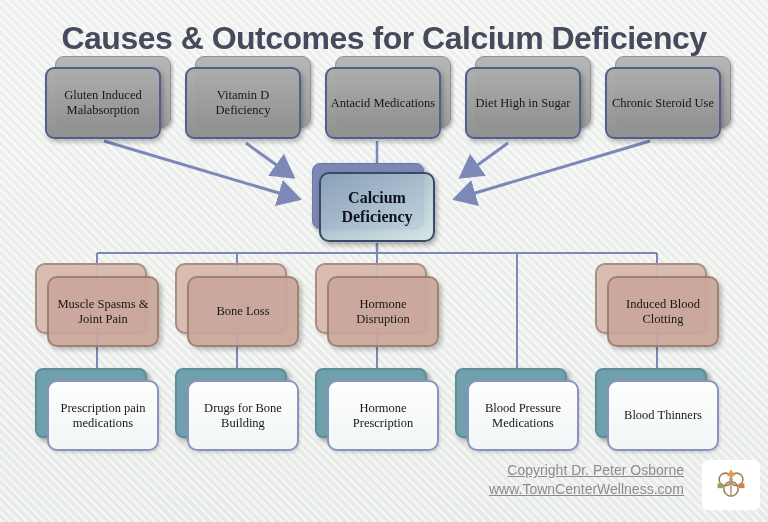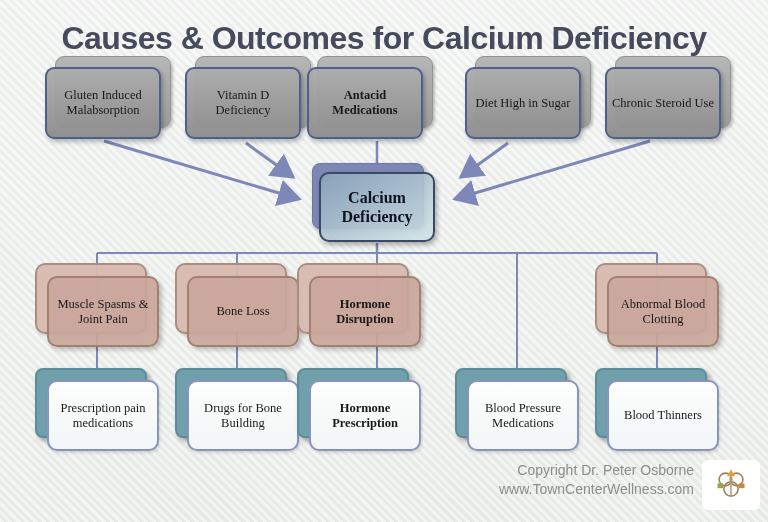--- a/index.html
+++ b/index.html
@@ -18,21 +18,21 @@
   }
   .connectors{position:absolute;left:0;top:0;z-index:0;}
   .unit{position:absolute;width:132px;height:96px;z-index:1;}
   .unit .back,.unit .front{position:absolute;box-sizing:border-box;border-radius:9px;}
   .unit .front{
     display:flex;align-items:center;justify-content:center;text-align:center;
     padding:3px;font-size:12.5px;line-height:1.18;color:#181818;
   }
   
   .row1{top:56px;} .row2{top:263px;} .row3{top:368px;}
-  .colA{left:34px;} .colB{left:174px;} .colC{left:296px;font-weight:bold;} .colD{left:454px;} .colE{left:594px;}
+  .colA{left:34px;} .colB{left:174px;} .colC{left:314px;} .colD{left:454px;} .colE{left:594px;}
   
   .cause .back{
     left:21px;top:0;width:116px;height:72px;
     background:linear-gradient(180deg,#b6b6b6,#9c9c9c);
     border:1px solid #919191;box-shadow:2px 2px 3px rgba(0,0,0,.22);
   }
   .cause .front{
     left:11px;top:11px;width:116px;height:72px;
     background:linear-gradient(180deg, rgba(172,172,172,.96), rgba(141,141,141,.96));
     border:2.5px solid #4f608c;box-shadow:2px 3px 4px rgba(0,0,0,.25);
@@ -69,23 +69,23 @@
     background:#6fa0ac;border:2px solid #5d8d99;
     box-shadow:3px 3px 5px rgba(0,0,0,.35);
   }
   .rx .front{
     left:13px;top:12px;width:112px;height:71px;border-radius:10px;
     background:linear-gradient(180deg,#fdfefd,#f2f6f6);
     border:2px solid #8a93bf;box-shadow:1px 2px 3px rgba(0,0,0,.12);
   }
   
   .copyright{
-    position:absolute;right:74px;bottom:24px;text-align:right;
+    position:absolute;right:84px;bottom:24px;text-align:right;
     font-family:"Liberation Sans", sans-serif;font-size:14px;
-    color:#8c8c8c;line-height:1.32;z-index:1;
+    color:#8c8c8c;line-height:1.32;z-index:1;text-decoration:underline;
   }
   .logo{
     position:absolute;right:8px;bottom:12px;width:58px;height:50px;
     background:#fff;border-radius:6px;z-index:1;
     display:flex;align-items:center;justify-content:center;
   }
 </style>
 </head>
 <body>
 
@@ -148,21 +148,21 @@
   <div class="unit outcome row2 colB">
     <div class="back"></div>
     <div class="front">Bone Loss</div>
   </div>
   <div class="unit outcome row2 colC">
     <div class="back"></div>
     <div class="front">Hormone Disruption</div>
   </div>
   <div class="unit outcome row2 colE">
     <div class="back"></div>
-    <div class="front">Abnormal Blood Clotting</div>
+    <div class="front">Induced Blood Clotting</div>
   </div>
 
   <div class="unit rx row3 colA">
     <div class="back"></div>
     <div class="front">Prescription pain medications</div>
   </div>
   <div class="unit rx row3 colB">
     <div class="back"></div>
     <div class="front">Drugs for Bone Building</div>
   </div>

